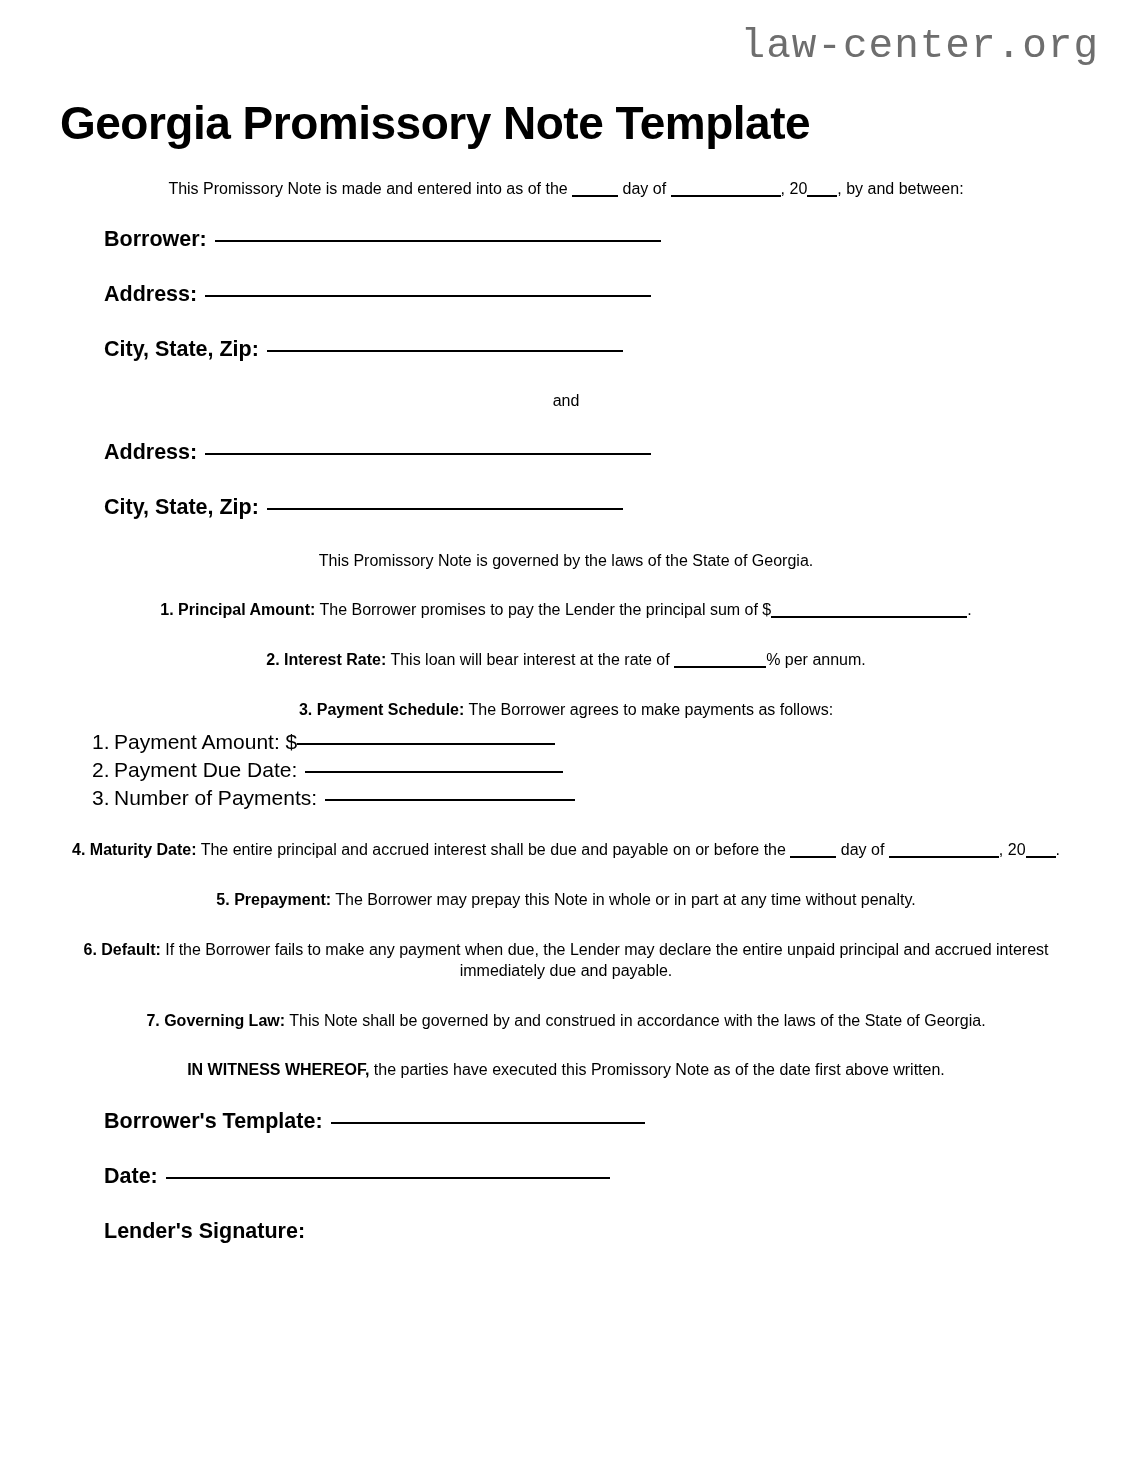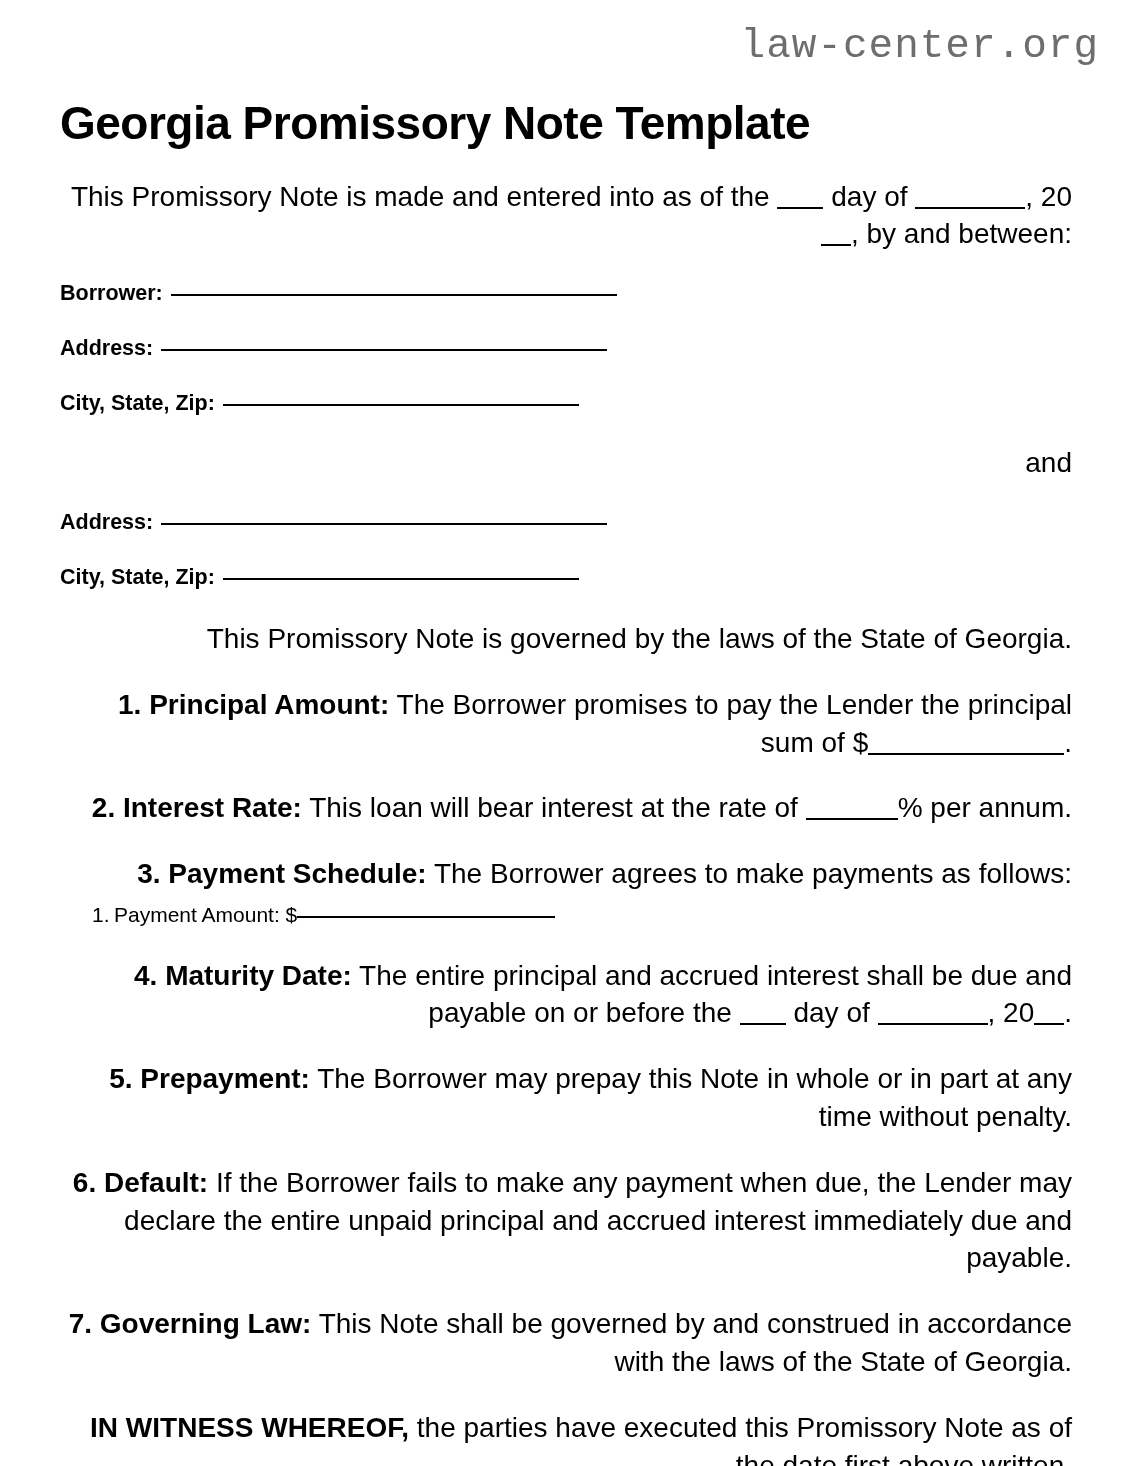--- a/index.html
+++ b/index.html
@@ -43,25 +43,25 @@
     font-size: 46px;
     font-weight: bold;
     line-height: 1.12;
     margin: 0;
     padding-top: 98px;
     letter-spacing: -0.5px;
     font-stretch: condensed;
   }
 
   p.para {
-    font-size: 28px;
+    font-size: 16px;
     line-height: 1.35;
     margin: 0;
     padding-top: 28px;
-    text-align: right;
+    text-align: center;
   }
 
   p.para.tight {
     padding-top: 26px;
   }
 
   .b { font-weight: bold; }
 
   
   .rule {
@@ -75,20 +75,21 @@
   .rule.u-blank-yr    { width: 30px;  vertical-align: -3px; }
   .rule.u-pct         { width: 92px;  vertical-align: -3px; }
   .rule.u-dollar      { width: 196px; vertical-align: -3px; }
 
   
   .field-row {
     font-size: 21.5px;
     line-height: 1.35;
     padding-top: 26px;
     white-space: nowrap;
+    margin-left: 44px;
   }
   .field-row .label { font-weight: bold; }
   .field-row .fill {
     display: inline-block;
     border-bottom: 2.4px solid #000;
     height: 0;
     vertical-align: 4px;
     margin-left: 8px;
   }
   .fill-w1 { width: 446px; }  
@@ -148,20 +149,22 @@
     <p class="para">This Promissory Note is governed by the laws of the State of Georgia.</p>
 
     <p class="para"><span class="b">1. Principal Amount:</span><span> The Borrower promises to pay the Lender the principal sum of $</span><span class="rule u-dollar"></span><span>.</span></p>
 
     <p class="para"><span class="b">2. Interest Rate:</span><span> This loan will bear interest at the rate of </span><span class="rule u-pct"></span><span>% per annum.</span></p>
 
     <p class="para"><span class="b">3. Payment Schedule:</span><span> The Borrower agrees to make payments as follows:</span></p>
 
     <ol class="sublist">
       <li><span class="num">1.</span><span>Payment Amount: $</span><span class="fill sub-w1"></span></li>
+      <li><span class="num">2.</span><span>Payment Due Date:</span><span class="fill sub-w2"></span></li>
+      <li><span class="num">3.</span><span>Number of Payments:</span><span class="fill sub-w3"></span></li>
     </ol>
 
     <p class="para"><span class="b">4. Maturity Date:</span><span> The entire principal and accrued interest shall be due and payable on or before the </span><span class="rule u-blank-short"></span><span> day of </span><span class="rule u-blank-mid"></span><span>, 20</span><span class="rule u-blank-yr"></span><span>.</span></p>
 
     <p class="para"><span class="b">5. Prepayment:</span><span> The Borrower may prepay this Note in whole or in part at any time without penalty.</span></p>
 
     <p class="para"><span class="b">6. Default:</span><span> If the Borrower fails to make any payment when due, the Lender may declare the entire unpaid principal and accrued interest immediately due and payable.</span></p>
 
     <p class="para"><span class="b">7. Governing Law:</span><span> This Note shall be governed by and construed in accordance with the laws of the State of Georgia.</span></p>
 

